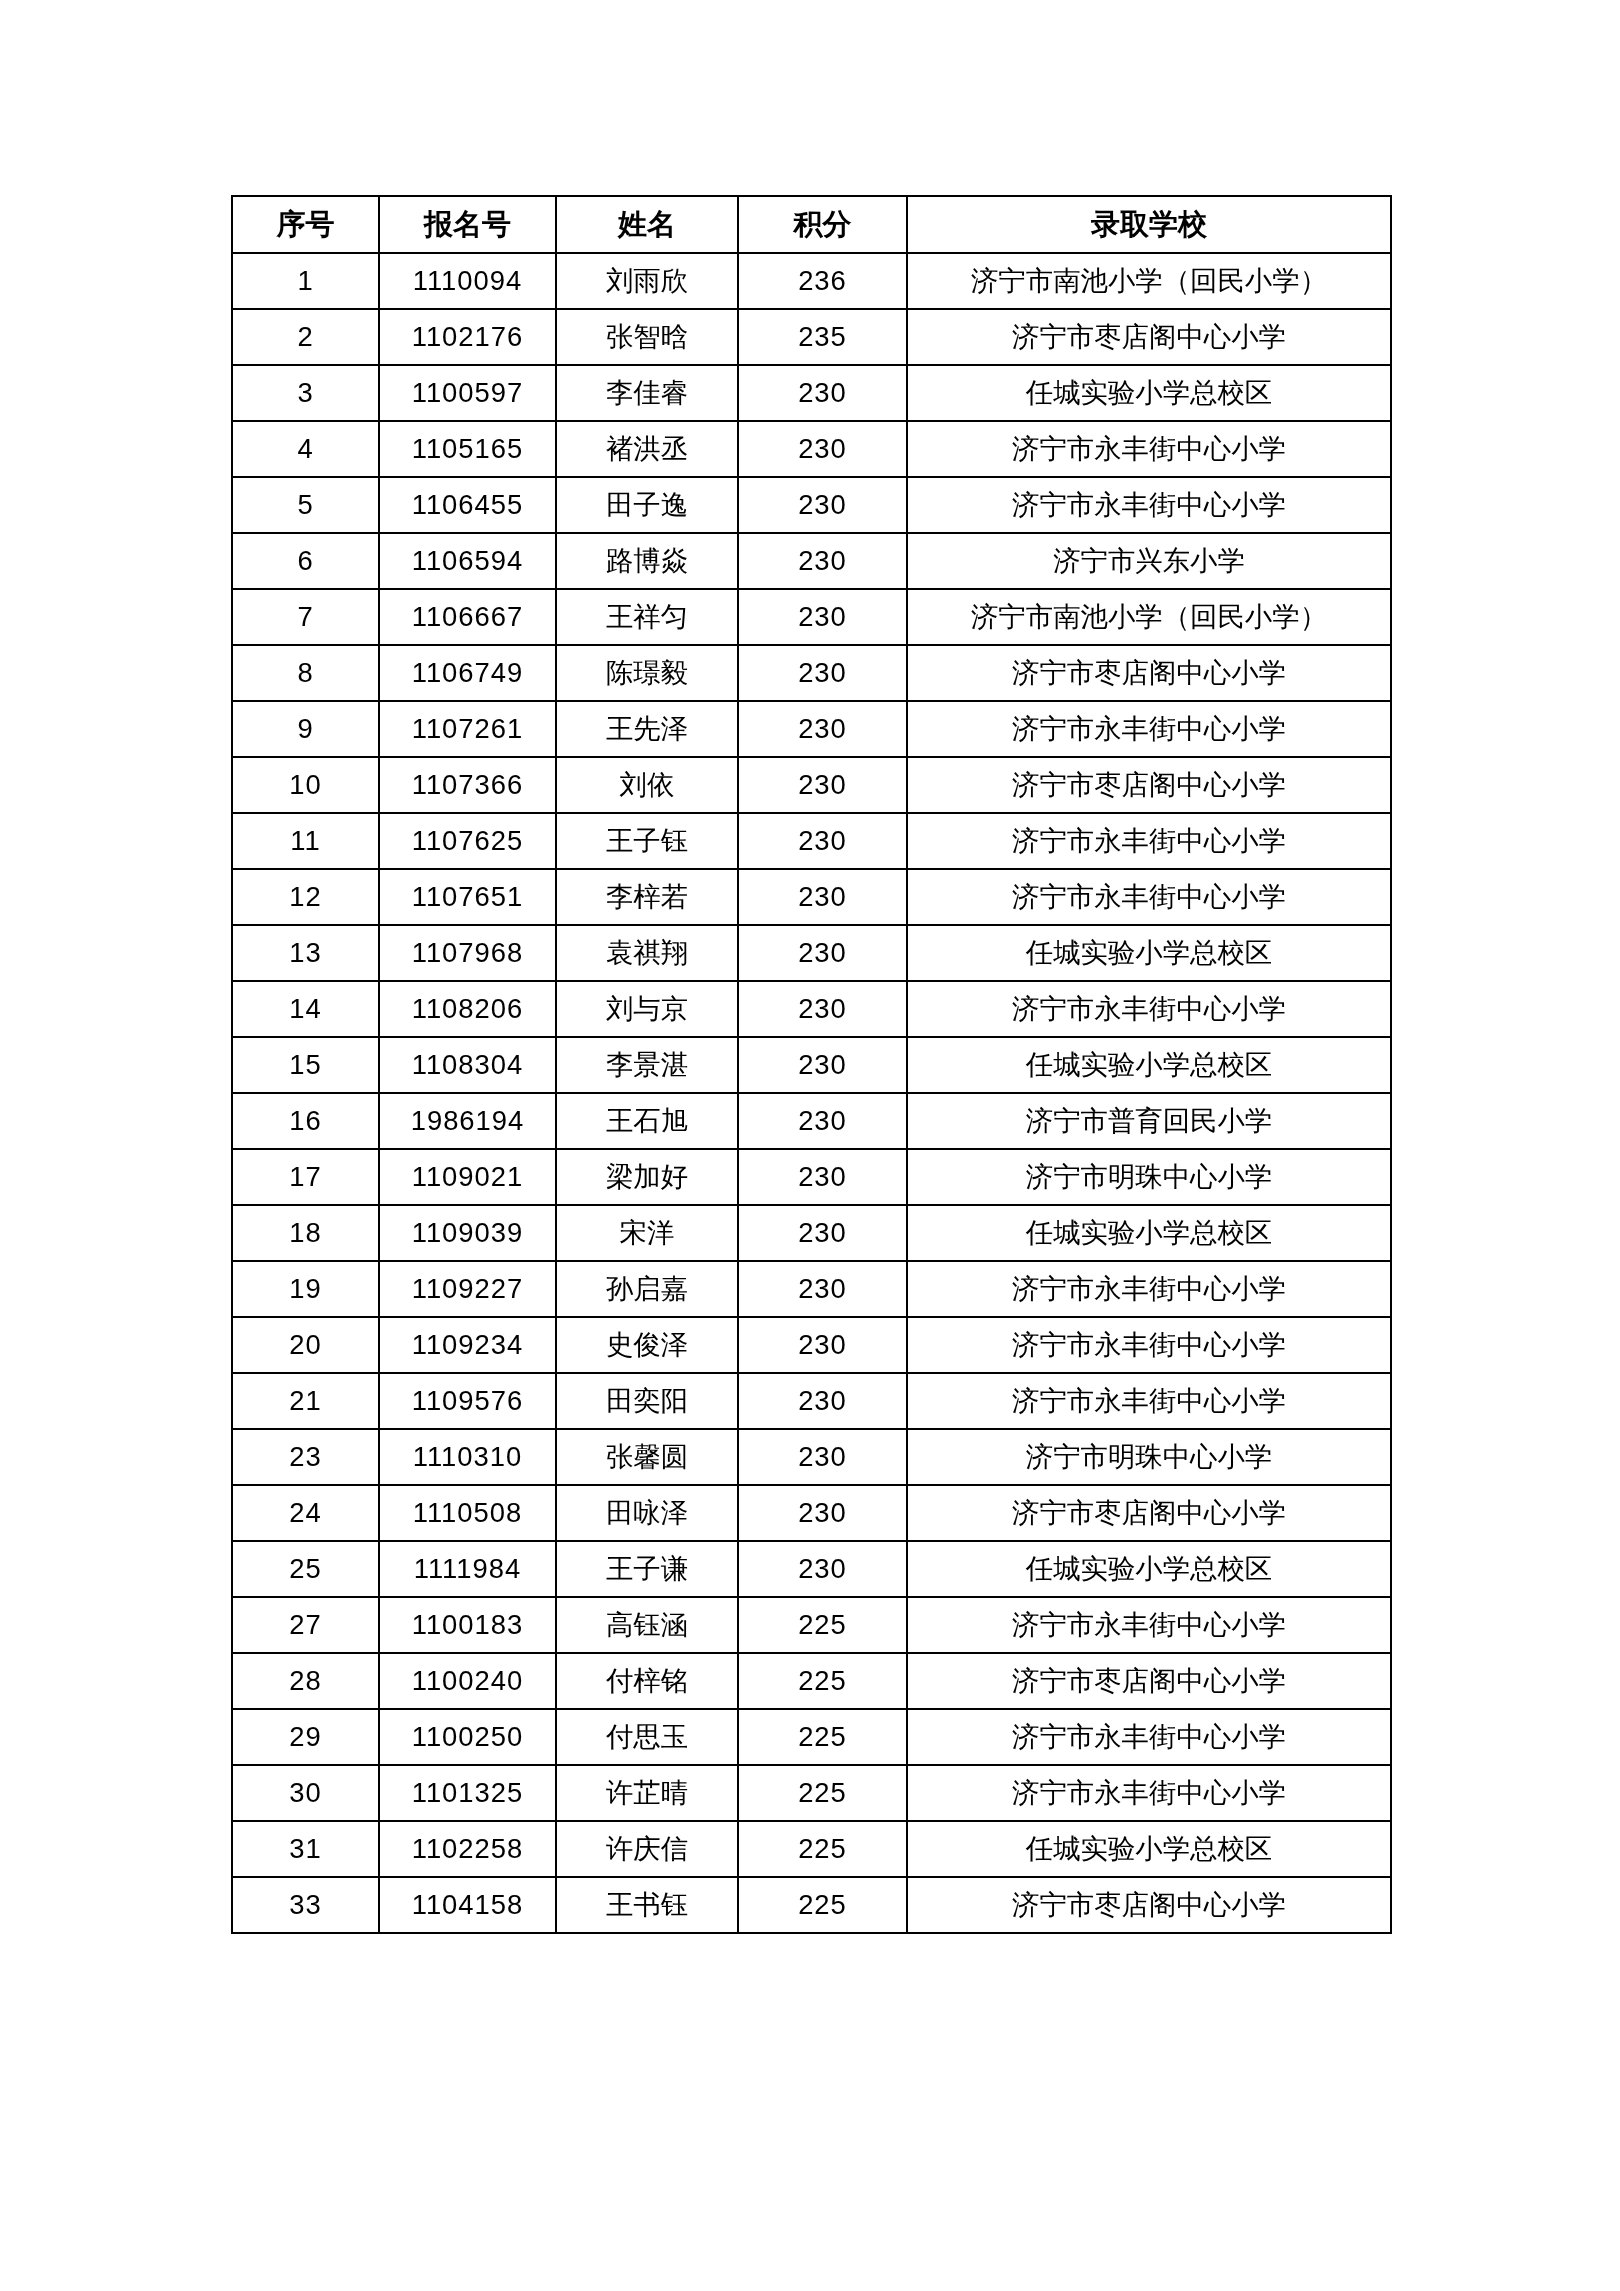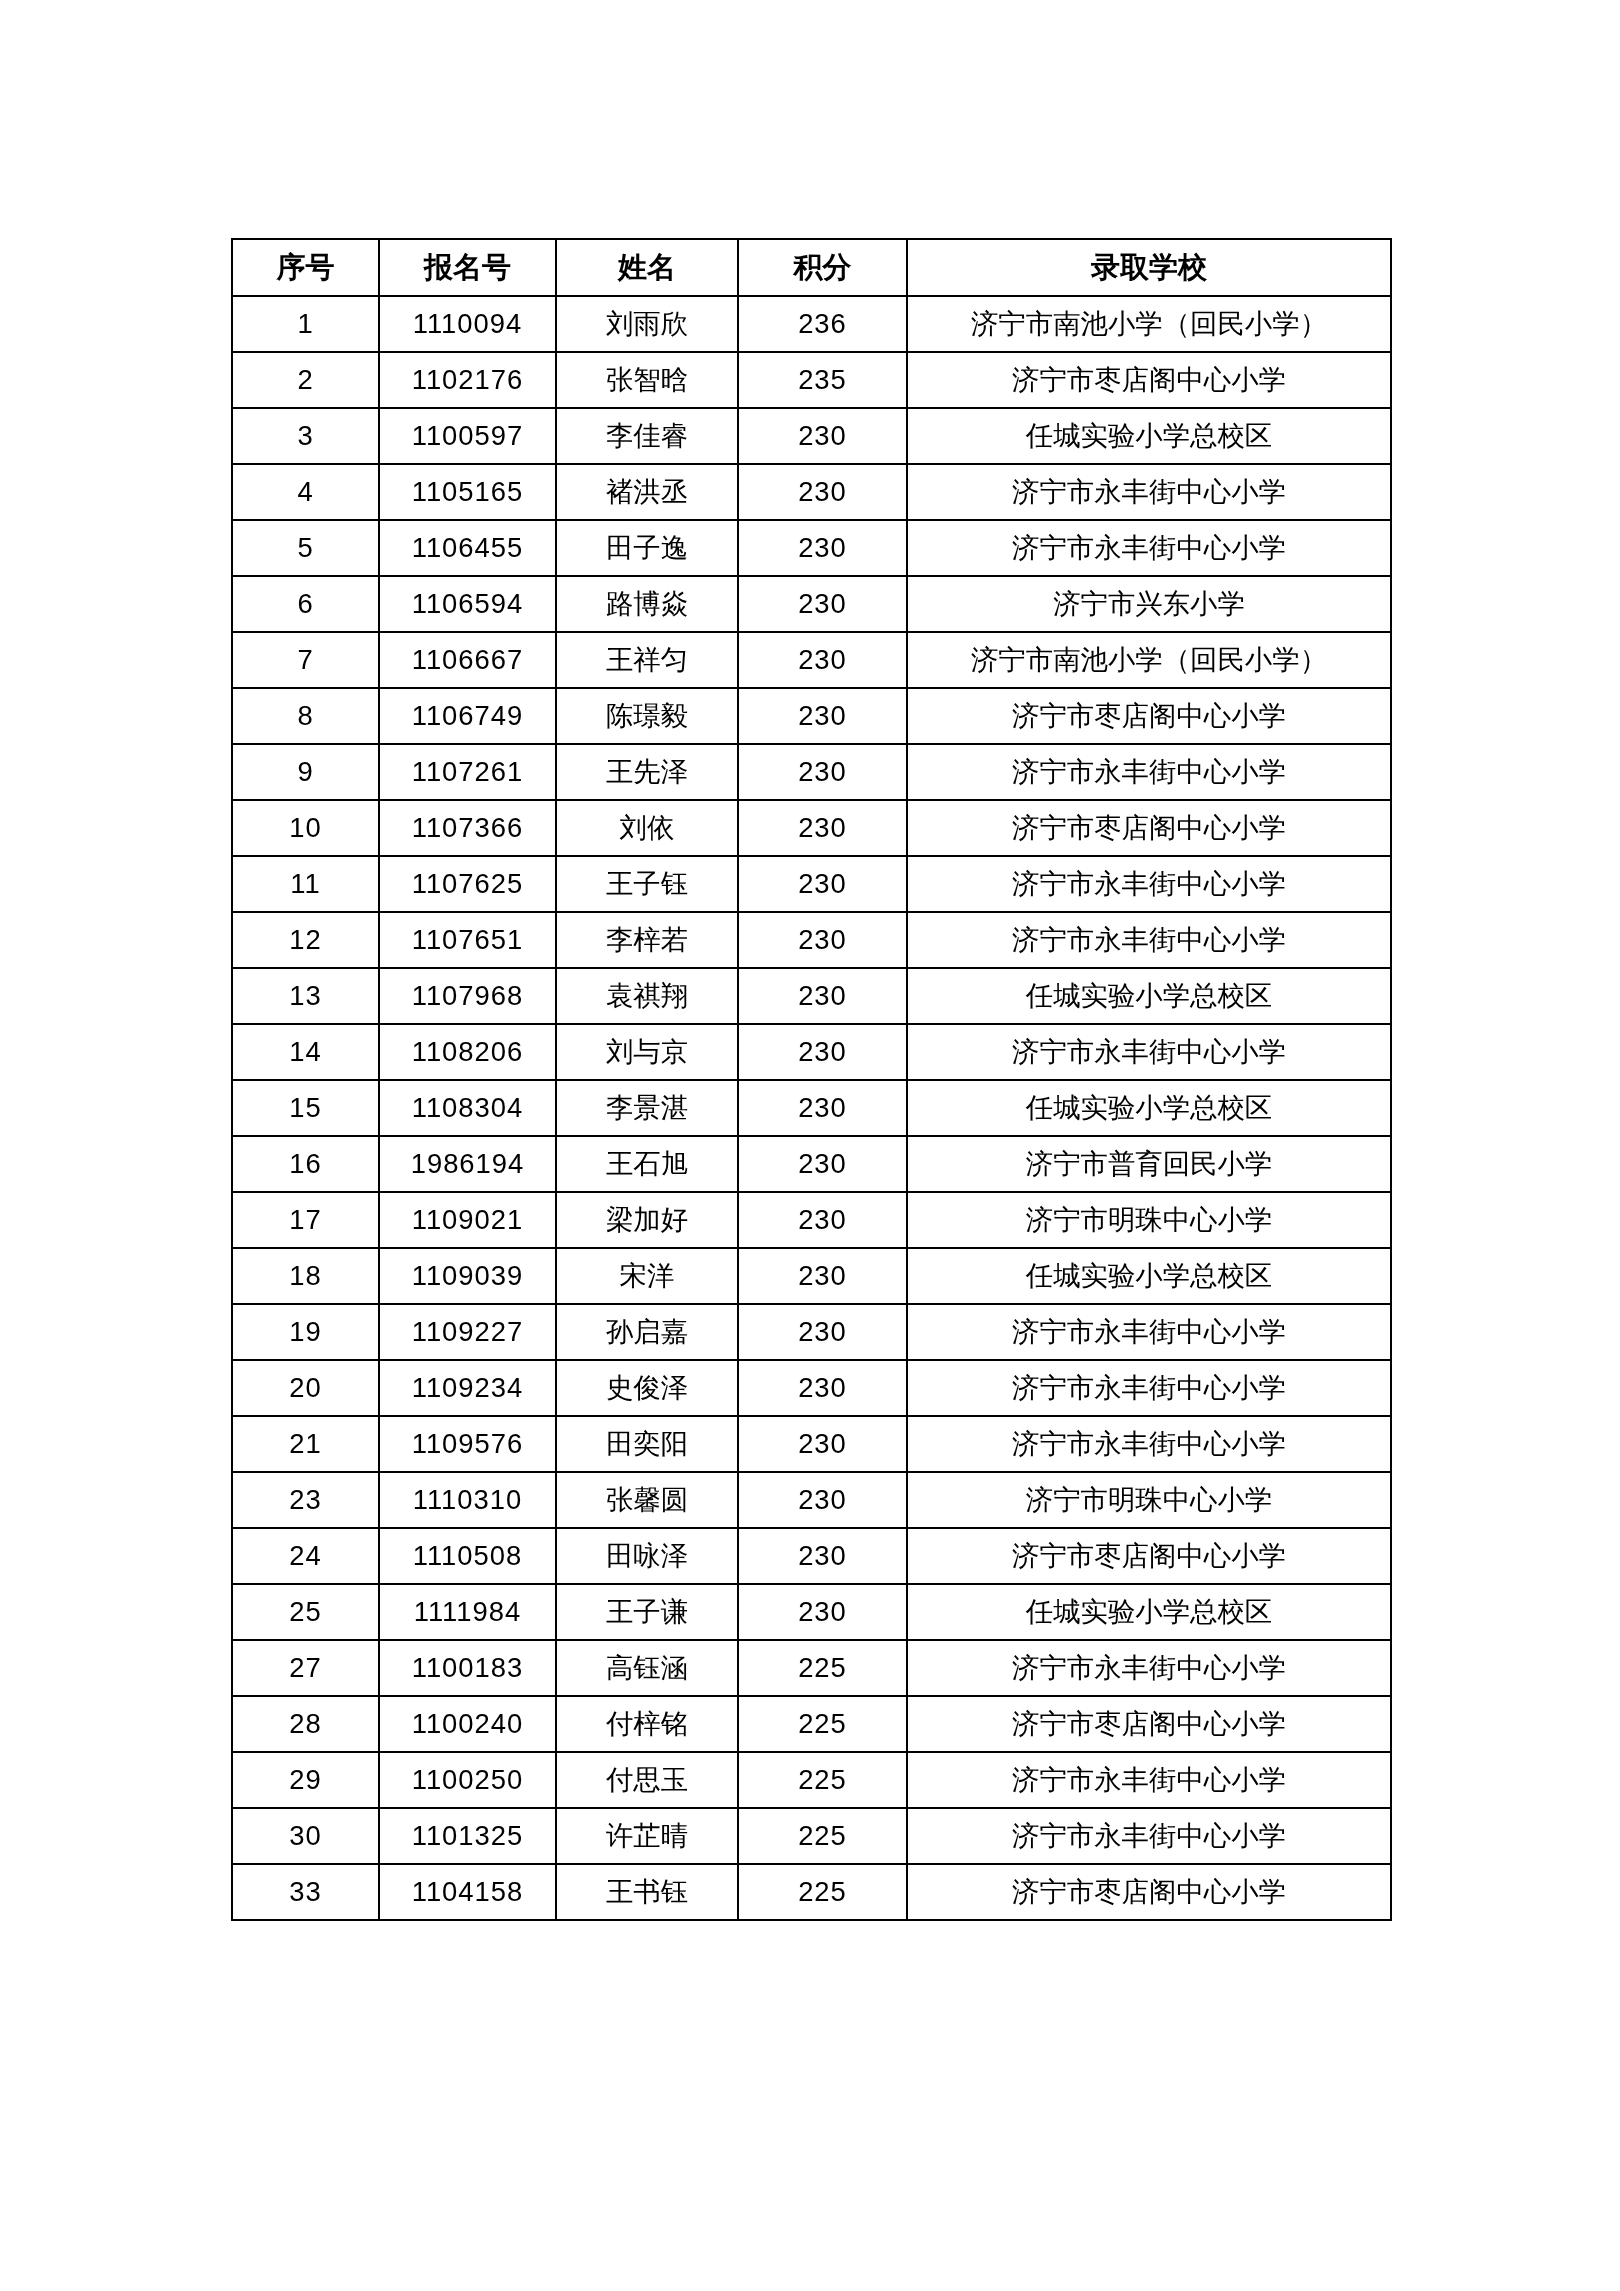--- a/index.html
+++ b/index.html
@@ -16,21 +16,20 @@
     font-family: "Liberation Serif", serif;
   }
   table.admission {
     position: absolute;
     left: 231px;
     top: 195px;
     width: 1160px;
     border-collapse: collapse;
     table-layout: fixed;
     border: 2.9px solid #000000;
-    margin-top: 43px;
   }
   table.admission th,
   table.admission td {
     border: 2px solid #000000;
     text-align: center;
     vertical-align: middle;
     padding: 0;
     overflow: hidden;
     white-space: nowrap;
   }
@@ -264,20 +263,27 @@
           <td class="cn">济宁市永丰街中心小学</td>
         </tr>
         <tr>
           <td class="num">30</td>
           <td class="num">1101325</td>
           <td class="cn">许芷晴</td>
           <td class="num">225</td>
           <td class="cn">济宁市永丰街中心小学</td>
         </tr>
         <tr>
+          <td class="num">31</td>
+          <td class="num">1102258</td>
+          <td class="cn">许庆信</td>
+          <td class="num">225</td>
+          <td class="cn">任城实验小学总校区</td>
+        </tr>
+        <tr>
           <td class="num">33</td>
           <td class="num">1104158</td>
           <td class="cn">王书钰</td>
           <td class="num">225</td>
           <td class="cn">济宁市枣店阁中心小学</td>
         </tr>
       </tbody>
   </table>
 </div>
 

